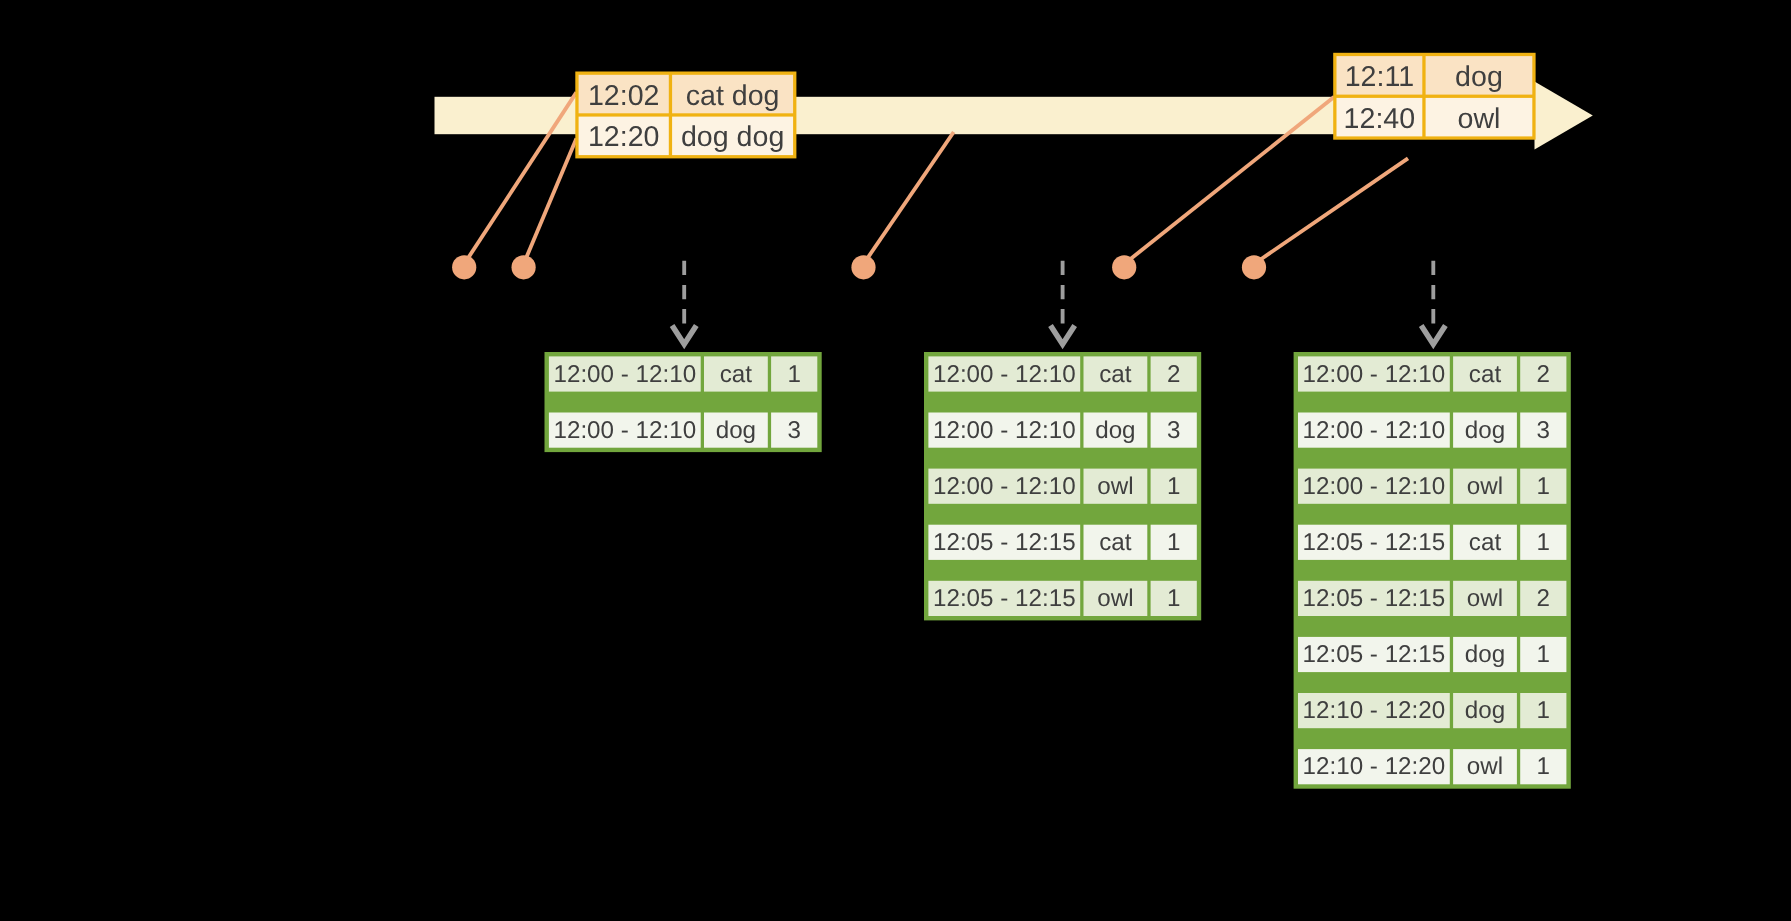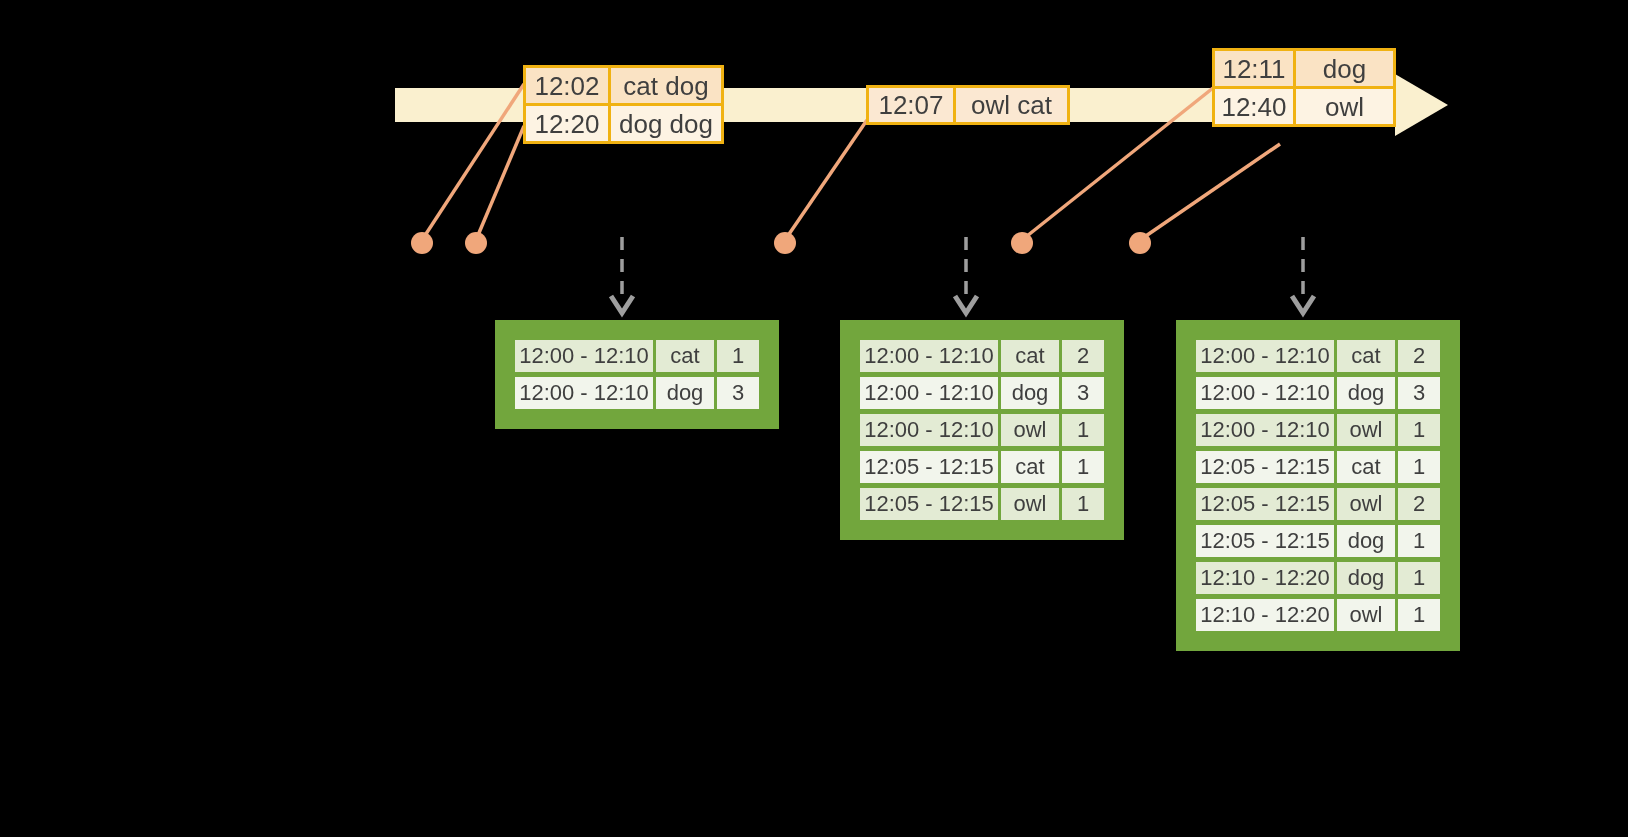--- a/index.html
+++ b/index.html
@@ -46,21 +46,21 @@
   }
   .ebox .erow:nth-child(odd) .cell{background:var(--peach-dark);}
   .ebox .erow:nth-child(even) .cell{background:var(--peach-light);}
   .ebox2 .erow:nth-child(1) .cell{background:var(--peach-single);height:34px;}
 
   
   .rtable{
     position:absolute;
     background:var(--green);
     display:flex;flex-direction:column;
-    gap:5px;padding:20px;
+    gap:19px;padding:4px;
     box-sizing:border-box;
   }
   .trow{display:grid;grid-template-columns:138px 58px 42px;gap:3px;}
   .trow .cell{
     height:32px;
     display:flex;align-items:center;justify-content:center;
     font-size:22px;line-height:1;
   }
   .rtable .trow:nth-child(odd) .cell{background:var(--green-row-dark);}
   .rtable .trow:nth-child(even) .cell{background:var(--green-row-light);}
@@ -115,26 +115,20 @@
     <div class="erow">
       <div class="cell">12:02</div>
       <div class="cell">cat dog</div>
     </div>
       <div class="erow">
       <div class="cell">12:20</div>
       <div class="cell">dog dog</div>
     </div>
   </div>
 
-  <div class="ebox ebox2">
-    <div class="erow">
-      <div class="cell">12:07</div>
-      <div class="cell">owl cat</div>
-    </div>
-  </div>
 
   <div class="ebox ebox3">
     <div class="erow">
       <div class="cell">12:11</div>
       <div class="cell">dog</div>
     </div>
       <div class="erow">
       <div class="cell">12:40</div>
       <div class="cell">owl</div>
     </div>

